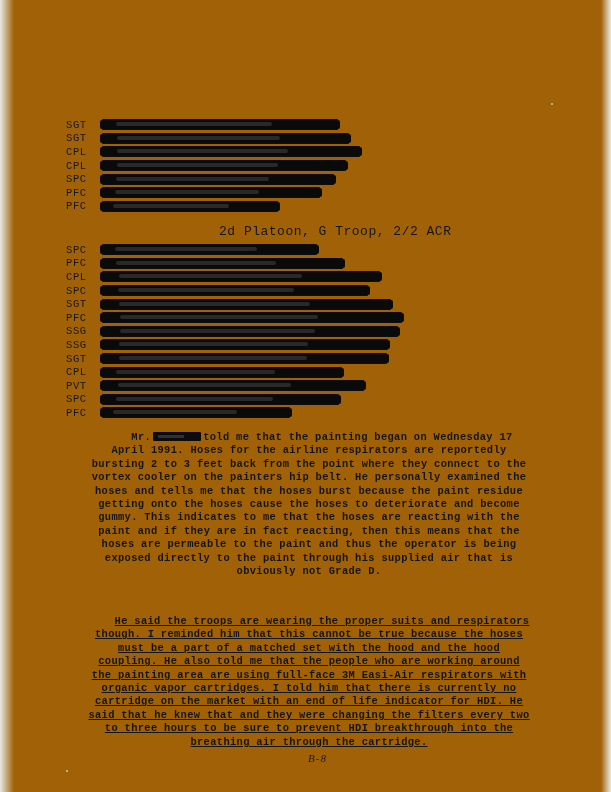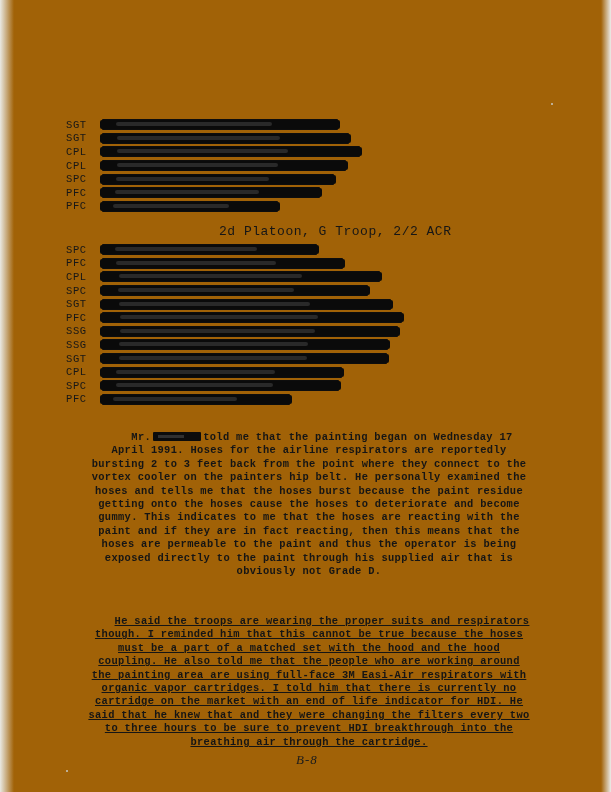--- a/index.html
+++ b/index.html
@@ -139,23 +139,23 @@
     position: absolute;
     left: 10%;
     right: 35%;
     top: 3px;
     height: 3px;
     background: rgba(255,255,255,0.15);
   }
 
   .page-number {
     position: absolute;
-    left: 296px;
+    left: 308px;
     top: 752px;
-    font-size: 13px;
+    font-size: 11px;
     letter-spacing: 1px;
     color: #1c1c1c;
     font-style: italic;
     font-family: "Liberation Serif", serif;
     text-align: right;
   }
 </style>
 </head>
 <body>
 
@@ -232,20 +232,24 @@
     </div>
     <div class="roster-row">
       <span class="rank">SGT</span>
       <span class="redaction ghost" style="width:285px"></span>
     </div>
     <div class="roster-row">
       <span class="rank">CPL</span>
       <span class="redaction ghost" style="width:240px"></span>
     </div>
     <div class="roster-row">
+      <span class="rank">PVT</span>
+      <span class="redaction ghost" style="width:262px"></span>
+    </div>
+    <div class="roster-row">
       <span class="rank">SPC</span>
       <span class="redaction ghost" style="width:237px"></span>
     </div>
     <div class="roster-row">
       <span class="rank">PFC</span>
       <span class="redaction ghost" style="width:188px"></span>
     </div>
   </div>
 
   <div class="para para-1">

